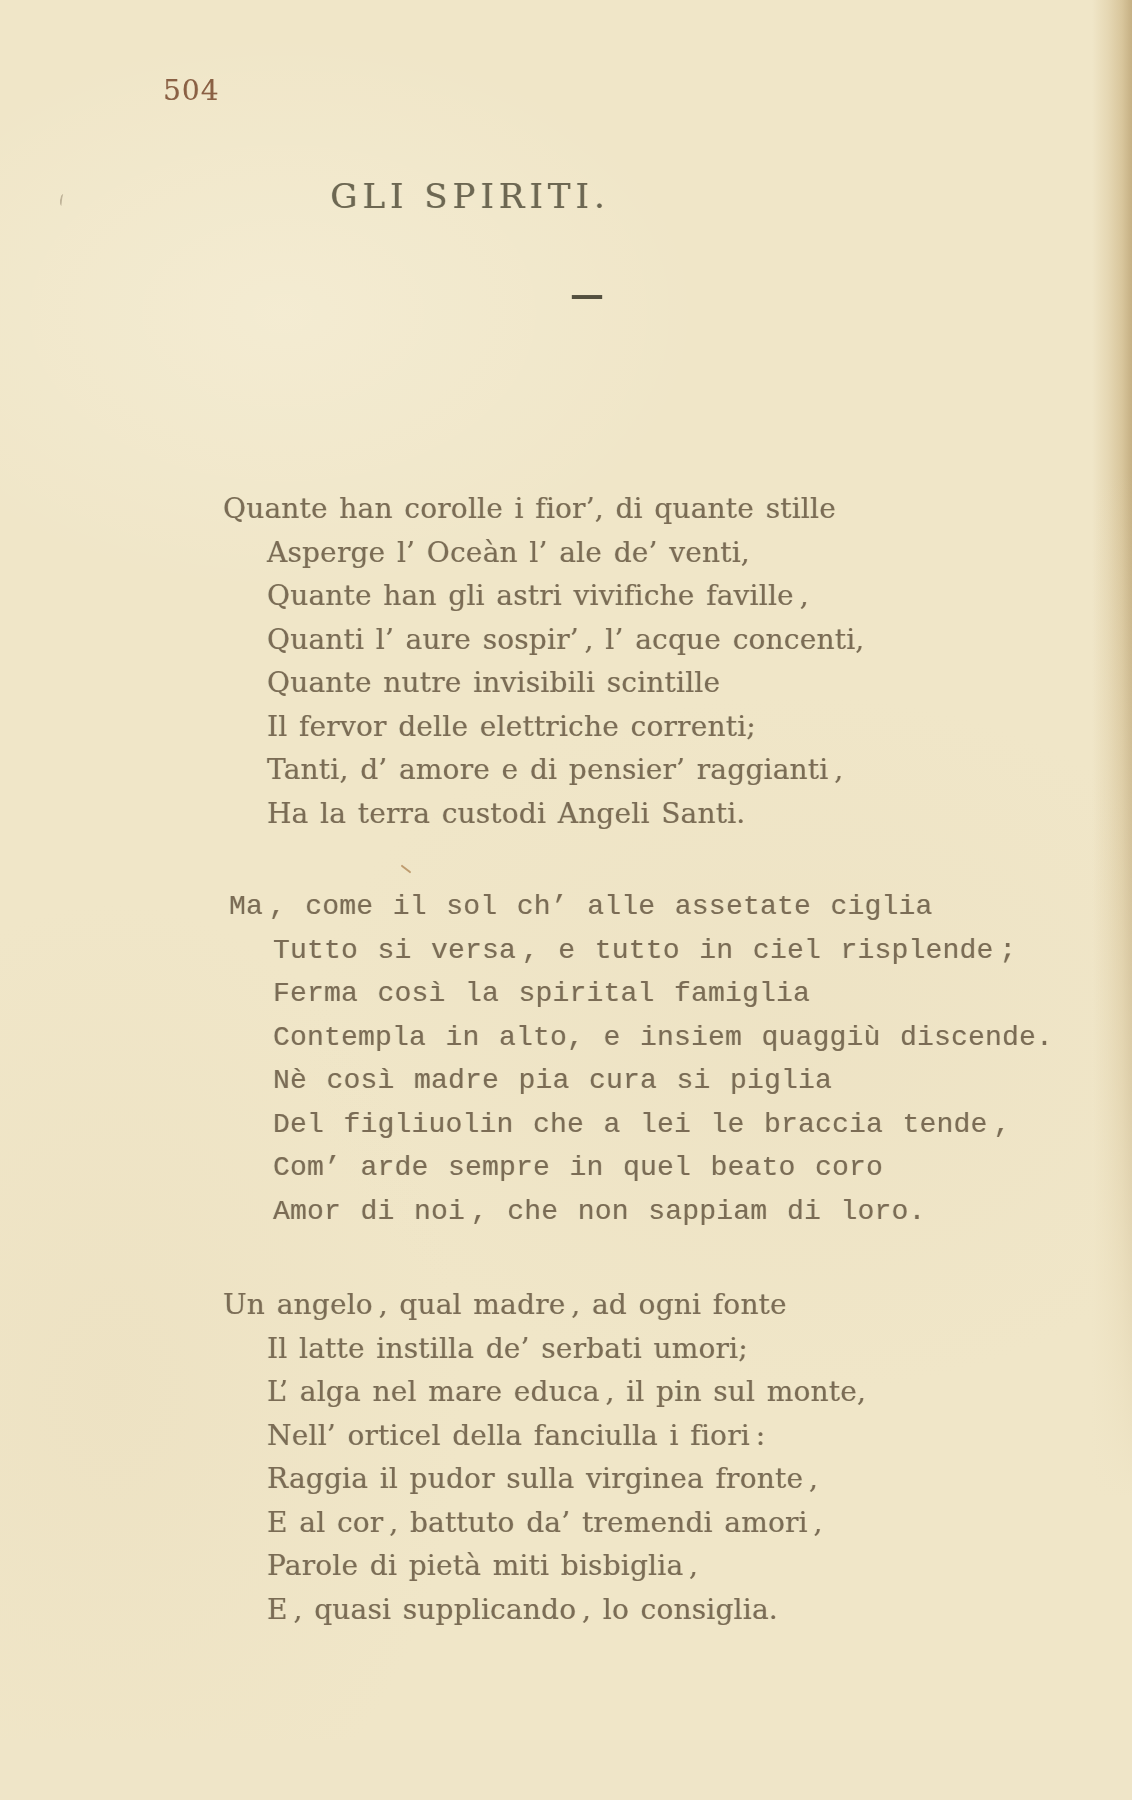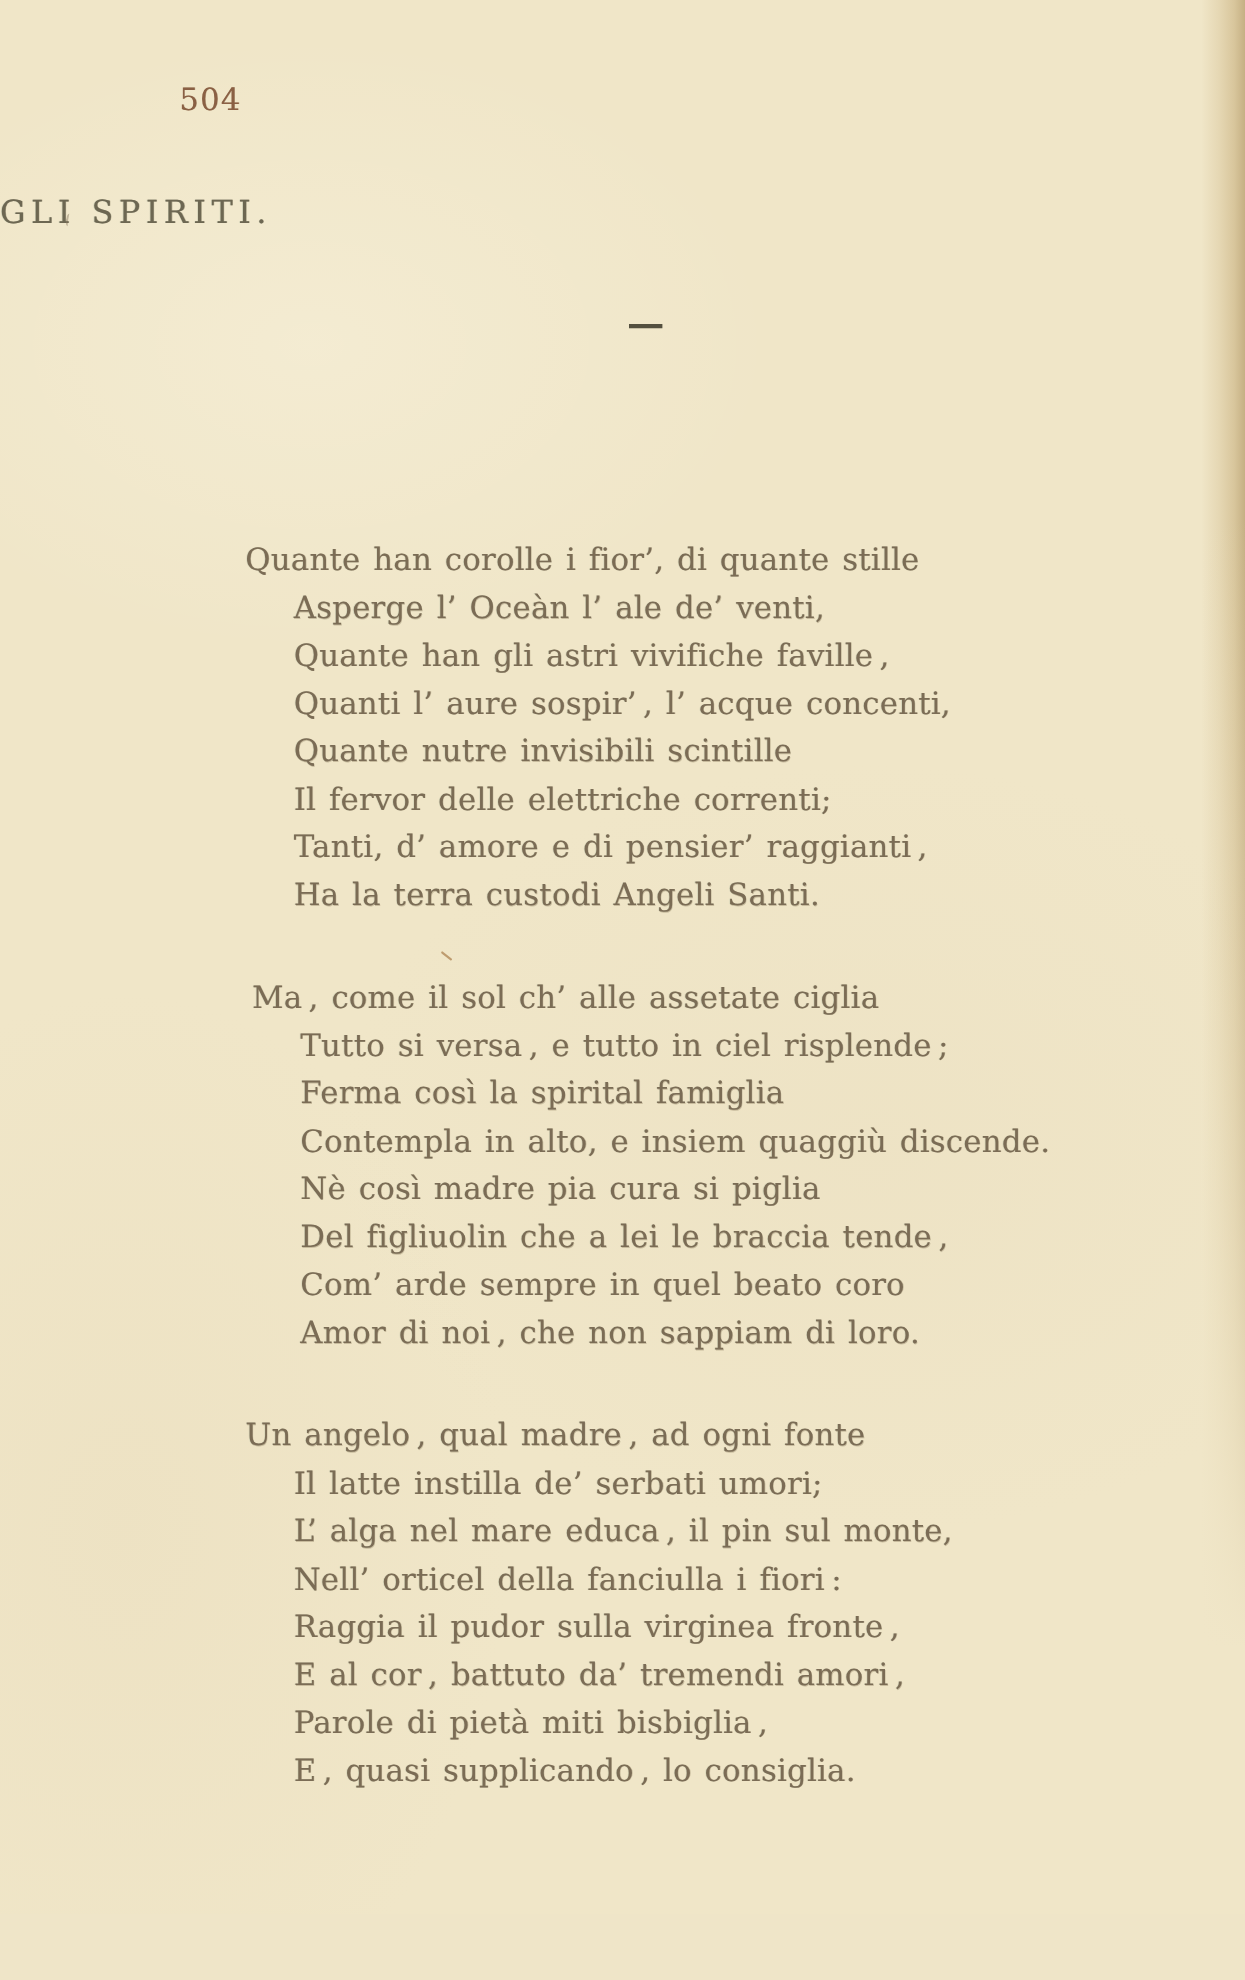--- a/index.html
+++ b/index.html
@@ -55,21 +55,22 @@
     color: #8a6044;
     text-shadow: 0.4px 0.4px 0 rgba(120,80,50,0.35);
   }
 
   .title {
     position: absolute;
     left: 0;
     top: 176px;
     width: 940px;
     margin: 0;
-    font-size: 29px;
+    text-align: center;
+    font-size: 34px;
     font-weight: normal;
     letter-spacing: 5px;
     color: #6d6752;
     text-shadow:
       0.5px 0 0 rgba(100,90,65,0.4),
       -0.6px 0 0 rgba(110,140,125,0.25);
   }
 
   .separator {
     position: absolute;
@@ -90,21 +91,21 @@
     font-size: 28px;
     line-height: 43.5px;
     word-spacing: 2.5px;
     letter-spacing: 0.2px;
     white-space: pre;
     text-shadow:
       0.5px 0.4px 0 rgba(110,92,62,0.30),
       -0.7px 0 0 rgba(110,145,130,0.18);
   }
   .stanza { margin-bottom: 50px; }
-  .stanza-2 { margin-left: 6px; }
+  .stanza-2 { margin-left: 6px; font-family: Liberation Mono, monospace; }
   .stanza-3 { }
   .line { padding-left: 44px; }
   .line.first { padding-left: 0; }
 
   
   .mark-fleck {
     position: absolute;
     left: 400px;
     top: 868px;
     width: 12px;

